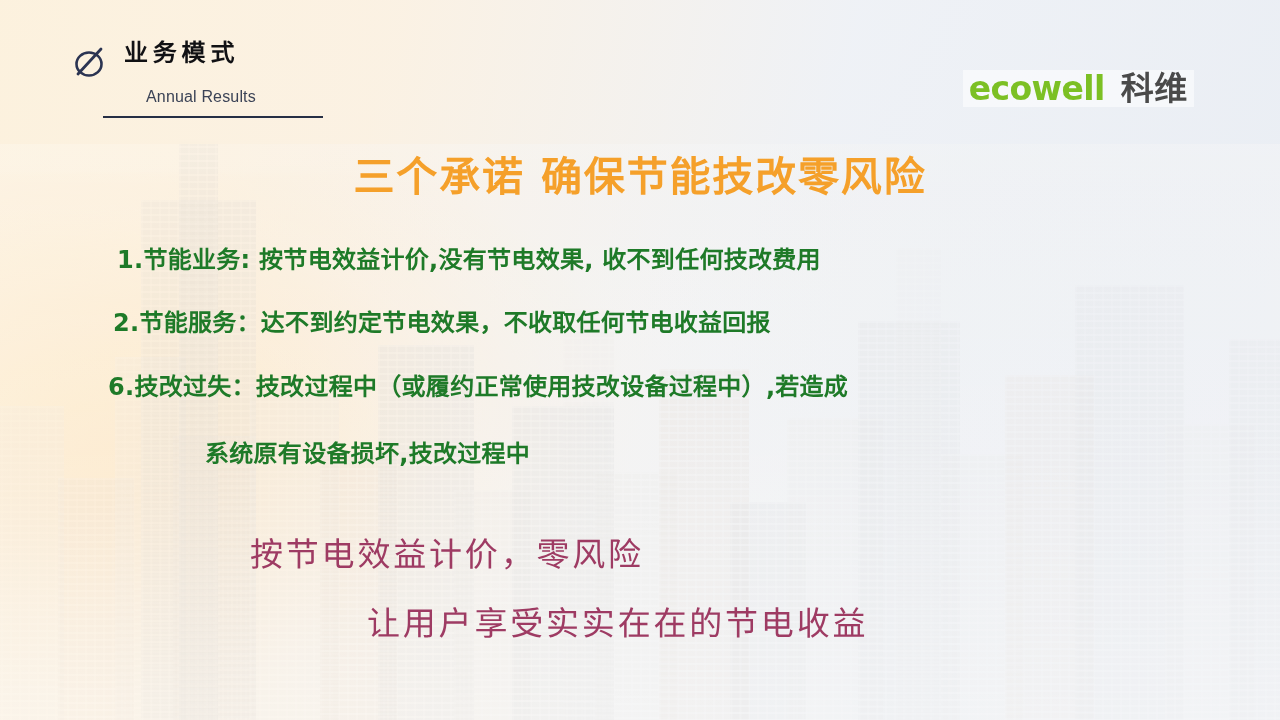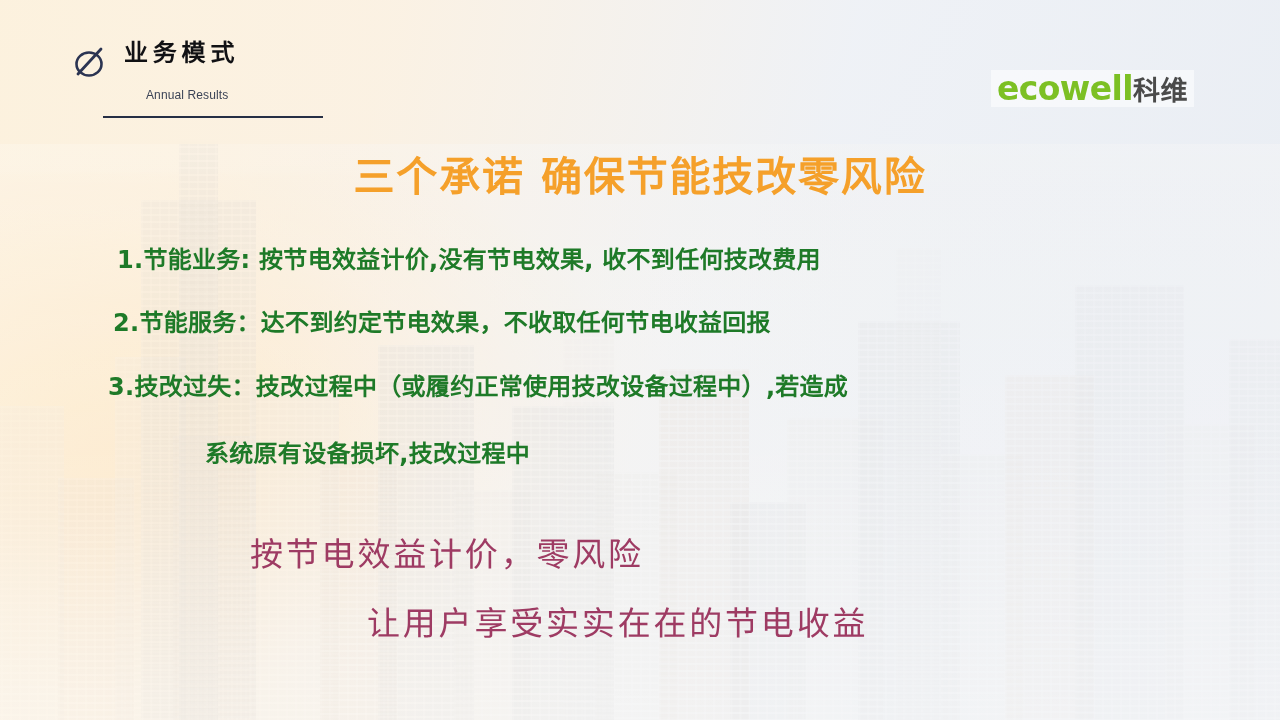--- a/index.html
+++ b/index.html
@@ -123,46 +123,46 @@
   .hdr-title {
     position:absolute; left:124px; top:33px;
     font-size:24px; font-weight:700;
     letter-spacing:.20em;
     color:#111114;
     white-space:nowrap;
     font-family:"DejaVu Sans","Liberation Sans",sans-serif;
   }
   .hdr-sub {
     position:absolute; left:146px; top:88px;
-    font-size:12px; font-weight:400;
+    font-size:16px; font-weight:400;
     letter-spacing:.01em;
     color:#3b4356;
     white-space:nowrap;
   }
   .hdr-rule {
     position:absolute; left:103px; top:116px;
     width:220px; height:2px;
     background:#262f45;
   }
 
   
   .logo {
     position:absolute; right:86px; top:70px;
-    display:flex; align-items:baseline; gap:0;
+    display:flex; align-items:baseline; gap:16px;
     background:rgba(255,255,255,0.55);
     padding:2px 6px;
   }
   .logo-word {
     font-size:33px; font-weight:700;
     color:#7cc024; letter-spacing:-.018em;
     font-family:"DejaVu Sans","Liberation Sans",sans-serif;
     line-height:1;
   }
   .logo-cn {
-    font-size:27px; font-weight:700;
+    font-size:33px; font-weight:700;
     color:#4a4a4a; letter-spacing:.02em;
     line-height:1;
     font-family:Liberation Sans, sans-serif;
   }
 
   
   .content { position:absolute; left:0; top:0; width:100%; height:100%; }
 
   .headline {
     position:absolute; left:0; right:0; top:143px;
@@ -264,20 +264,20 @@
     <span class="logo-word">ecowell</span>
     <span class="logo-cn">科维</span>
   </div>
 
   <div class="content">
 
     <div class="headline">三个承诺  确保节能技改零风险</div>
 
     <div class="promise p1">1.节能业务: 按节电效益计价,没有节电效果, 收不到任何技改费用</div>
     <div class="promise p2">2.节能服务：达不到约定节电效果，不收取任何节电收益回报</div>
-    <div class="promise p3">3.技改过失：技改过程中（或履约正常使用技改设备过程中）,若造成</div>
+    <div class="promise p3">6.技改过失：技改过程中（或履约正常使用技改设备过程中）,若造成</div>
     <div class="promise p3b">系统原有设备损坏,技改过程中</div>
 
     <div class="conclusion c1">按节电效益计价，零风险</div>
     <div class="conclusion c2">让用户享受实实在在的节电收益</div>
   </div>
 
 </div>
 
 </body></html>

